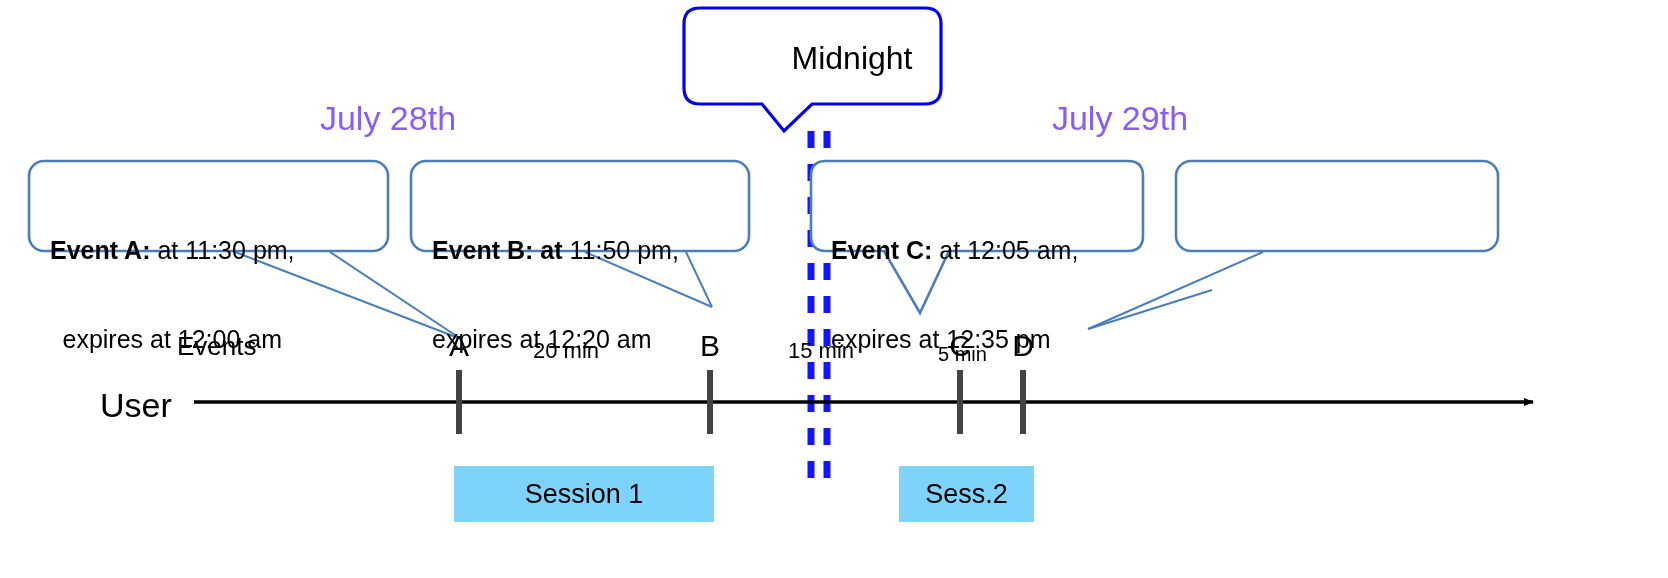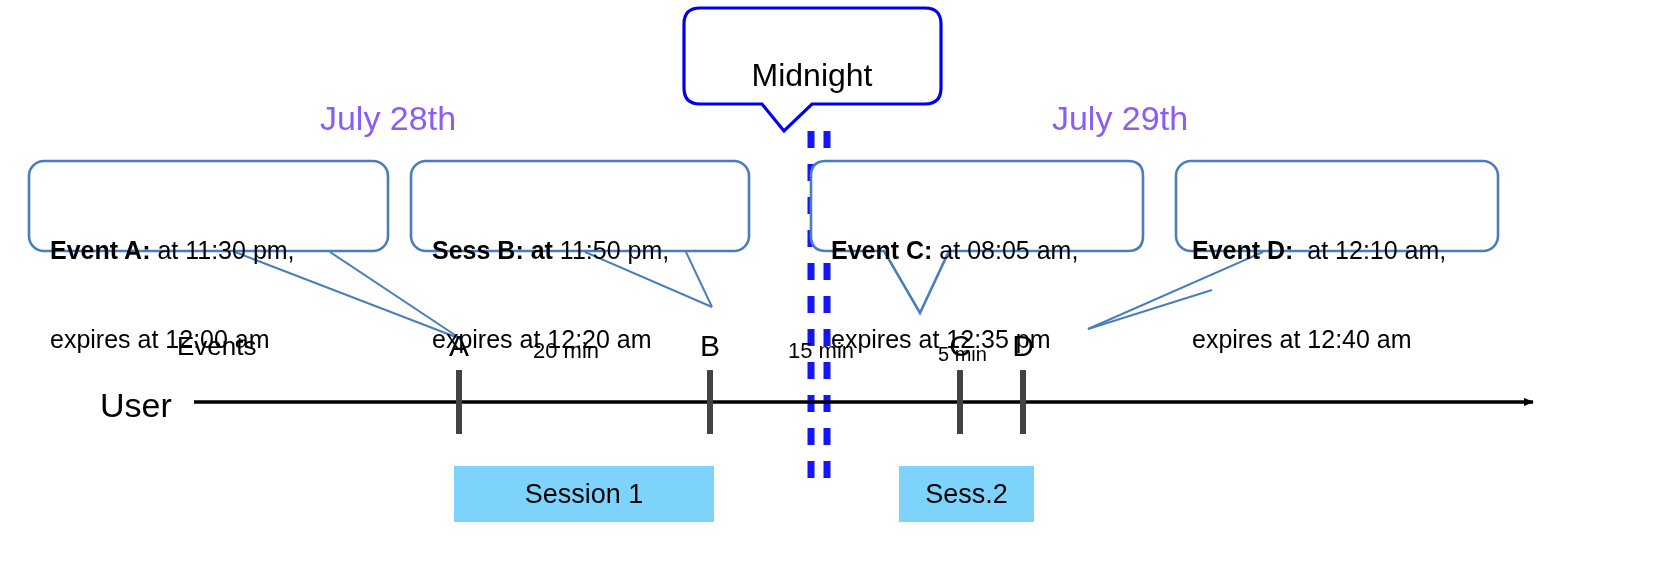--- a/index.html
+++ b/index.html
@@ -144,44 +144,40 @@
     <path d="M 1212,290 L 1088,329" fill="none" stroke="#4a7ebb" stroke-width="2"></path>
 
     <line x1="194" y1="402" x2="1533" y2="402" stroke="#000000" stroke-width="3.4" marker-end="url(#arrowhead)"></line>
 
     <line x1="459" y1="370" x2="459" y2="434" stroke="#434343" stroke-width="6"></line>
     <line x1="710" y1="370" x2="710" y2="434" stroke="#434343" stroke-width="6"></line>
     <line x1="960" y1="370" x2="960" y2="434" stroke="#434343" stroke-width="6"></line>
     <line x1="1023" y1="370" x2="1023" y2="434" stroke="#434343" stroke-width="6"></line>
   </svg>
 
-  <div class="txt midnight-label" style="left:682px; top:57px;">Midnight</div>
+  <div class="txt midnight-label" style="left:682px; top:40px;padding-left:40px;">Midnight</div>
 
   <div class="txt date-label" style="left:268px; top:98px; width:240px;">July 28th</div>
   <div class="txt date-label" style="left:1000px; top:98px; width:240px;">July 29th</div>
 
-  <div class="txt event-text" style="left:50px; top:177px;">
+  <div class="txt event-text" style="left:50px; top:177px;text-align:center;">
     <div><b>Event A:</b><span> at 11:30 pm,</span></div>
     <div>expires at 12:00 am</div>
   </div>
 
   <div class="txt event-text" style="left:432px; top:177px;">
-    <div><b>Sess B: at</b><span> 11:50 pm,</span></div>
+    <div><b>Event B: at</b><span> 11:50 pm,</span></div>
     <div>expires at 12:20 am</div>
   </div>
 
   <div class="txt event-text" style="left:831px; top:177px;">
-    <div><b>Event C:</b><span> at 08:05 am,</span></div>
+    <div><b>Event C:</b><span> at 12:05 am,</span></div>
     <div>expires at 12:35 pm</div>
   </div>
 
-  <div class="txt event-text" style="left:1192px; top:177px;">
-    <div><b>Event D:</b><span>  at 12:10 am,</span></div>
-    <div>expires at 12:40 am</div>
-  </div>
 
   <div class="txt events-label" style="left:177px; top:331px;">Events</div>
   <div class="txt user-label" style="left:100px; top:385px;">User</div>
 
   <div class="txt tick-label" style="left:434px; top:328px; width:50px;">A</div>
   <div class="txt tick-label" style="left:685px; top:328px; width:50px;">B</div>
   <div class="txt tick-label" style="left:935px; top:328px; width:50px;">C</div>
   <div class="txt tick-label" style="left:998px; top:328px; width:50px;">D</div>
 
   <div class="txt dur-label" style="left:533px; top:338px; width:120px;">20 min</div>

